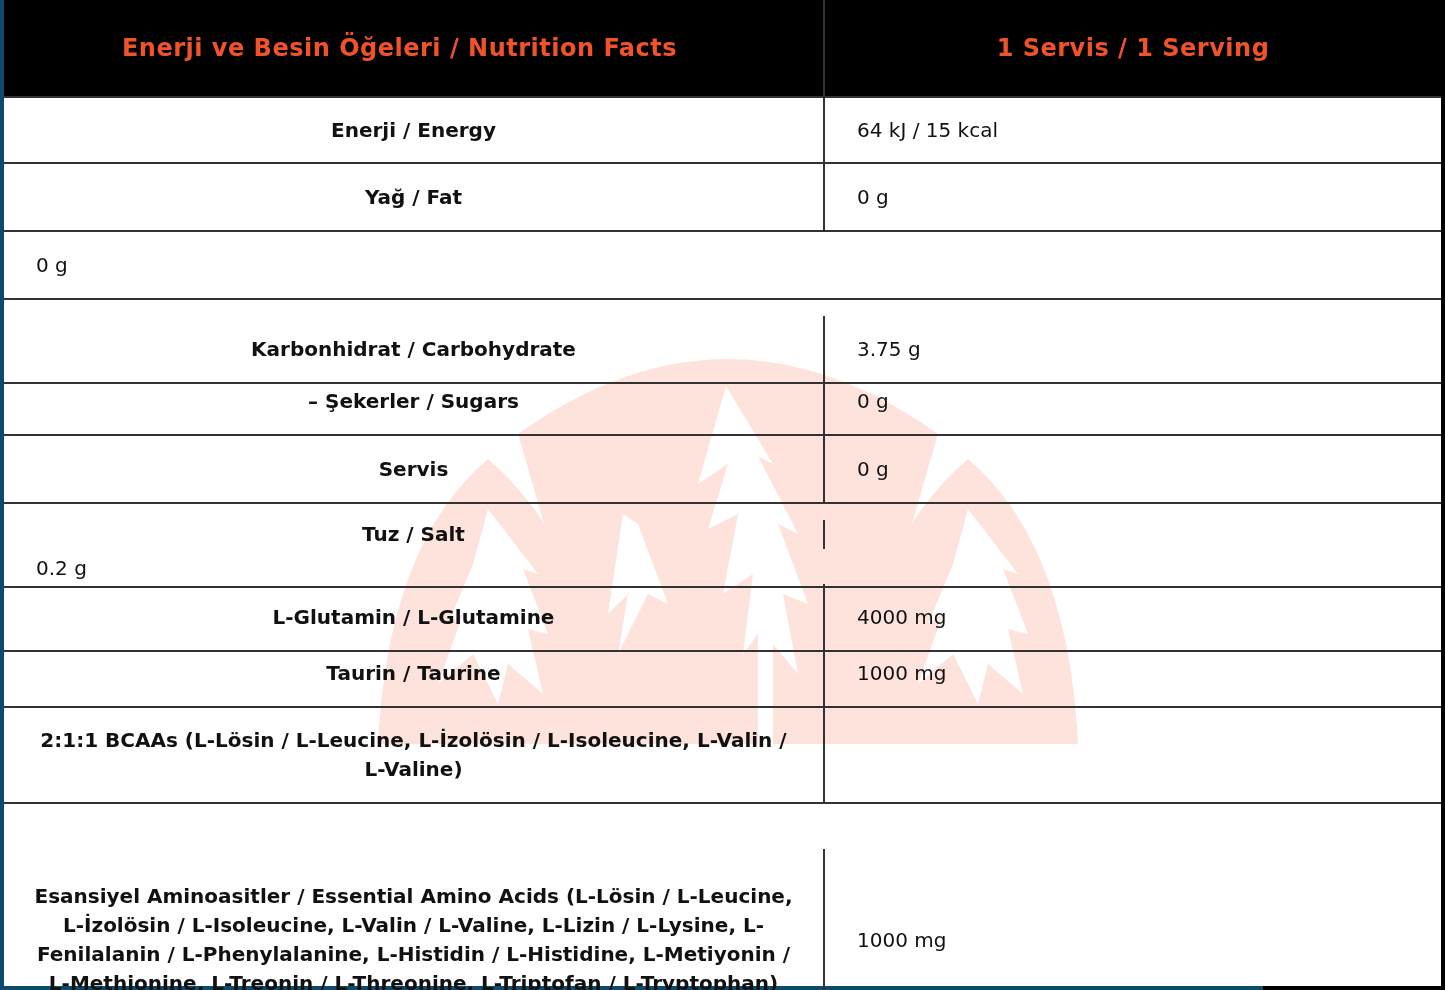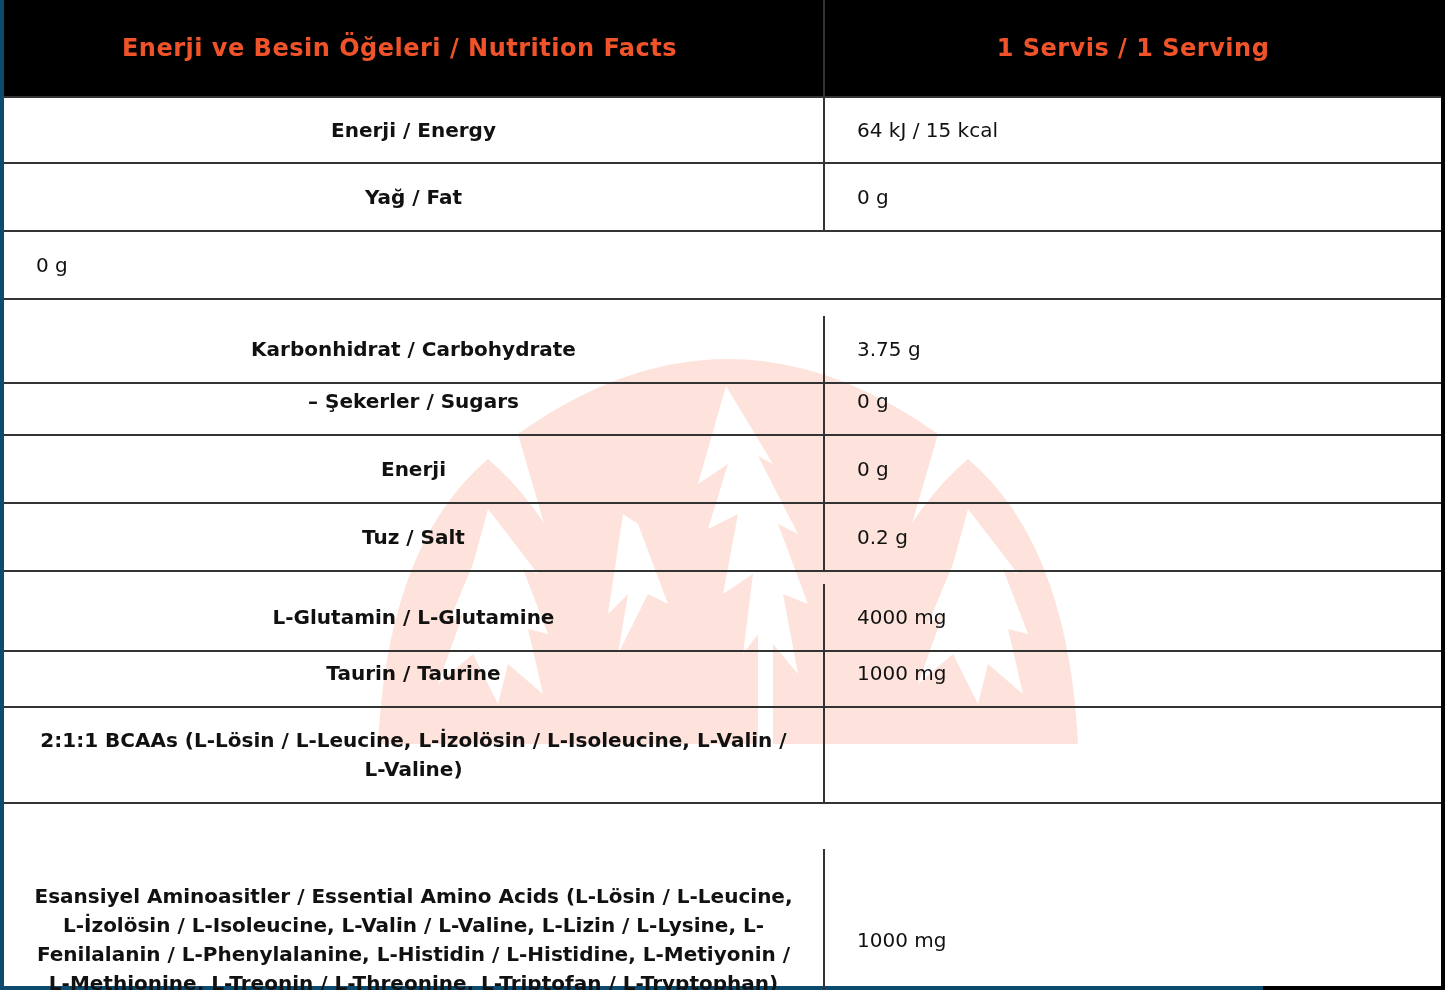--- a/index.html
+++ b/index.html
@@ -54,24 +54,24 @@
     </div>
     <div class="row" style="top:288px;height:68px;margin-top:24px;">
       <div class="cell-l">Karbonhidrat / Carbohydrate</div>
       <div class="cell-r">3.75 g</div>
     </div>
     <div class="row" style="top:364px;height:68px;">
       <div class="cell-l">– Şekerler / Sugars</div>
       <div class="cell-r">0 g</div>
     </div>
     <div class="row" style="top:432px;height:68px;">
-      <div class="cell-l">Enerji</div>
+      <div class="cell-l">Servis</div>
       <div class="cell-r">0 g</div>
     </div>
-    <div class="row" style="top:500px;height:68px;">
+    <div class="row" style="top:516px;height:68px;flex-direction:column;">
       <div class="cell-l">Tuz / Salt</div>
       <div class="cell-r">0.2 g</div>
     </div>
     <div class="row" style="top:580px;height:68px;">
       <div class="cell-l">L-Glutamin / L-Glutamine</div>
       <div class="cell-r">4000 mg</div>
     </div>
     <div class="row" style="top:636px;height:68px;">
       <div class="cell-l">Taurin / Taurine</div>
       <div class="cell-r">1000 mg</div>

